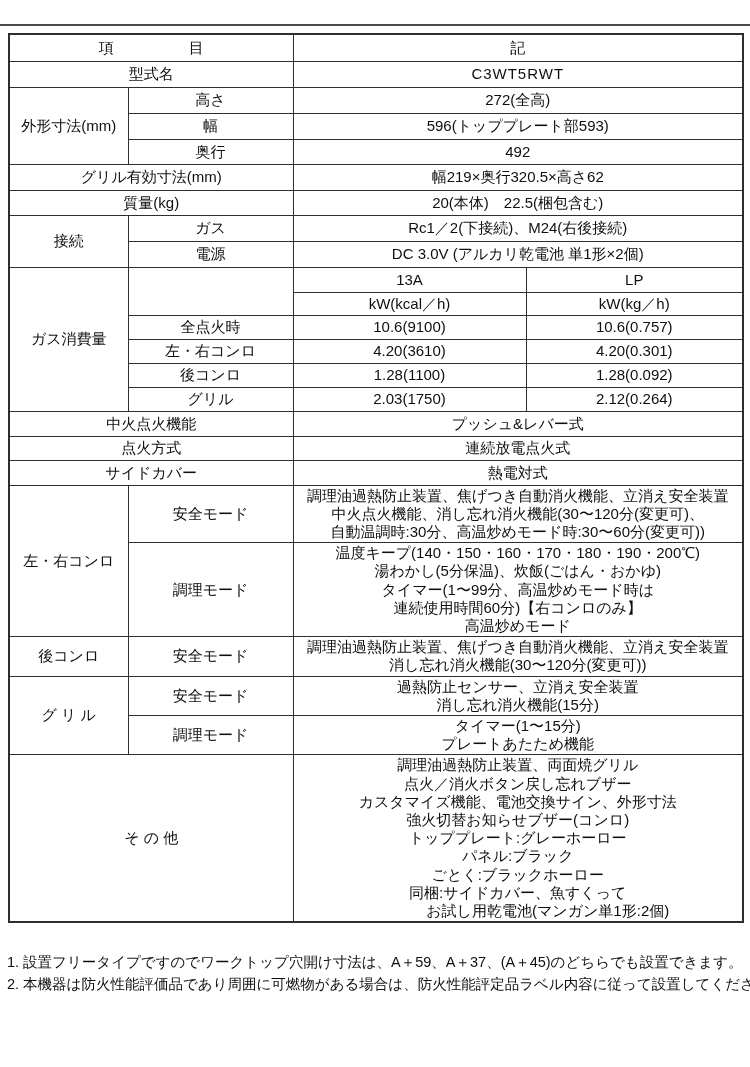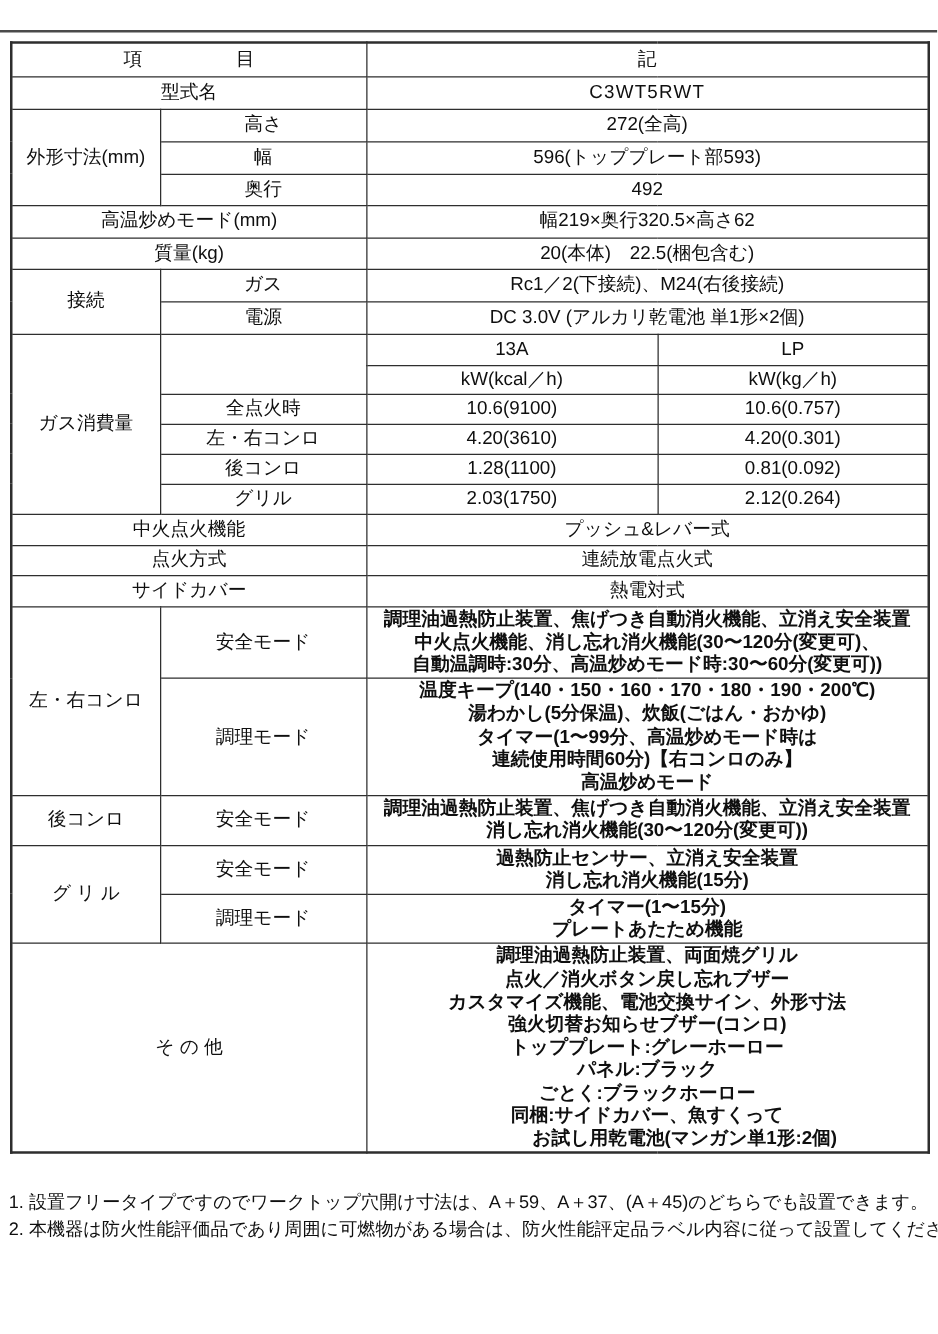--- a/index.html
+++ b/index.html
@@ -31,21 +31,21 @@
     vertical-align: middle;
     padding: 1px 3px;
     overflow: hidden;
     white-space: nowrap;
   }
   td.desc {
     text-align: left;
     padding: 2px 5px;
     white-space: normal;
   }
-  td.desc .line { white-space: pre; line-height: 18.2px; font-weight: bold; }
+  td.desc .line { white-space: pre; line-height: 18.2px; }
   .model-val { letter-spacing: 1px; }
 
   .notes {
     position: absolute; left: 7px; top: 951px; width: 743px;
     font-size: 14.5px; line-height: 22px; color: #0f0f0f;
   }
   .notes .note-line { white-space: nowrap; }
 </style>
 </head>
 <body>
@@ -81,21 +81,21 @@
     <tr style="height:26px">
       <td>幅</td>
       <td colspan="2">596(トッププレート部593)</td>
     </tr>
     <tr style="height:25px">
       <td>奥行</td>
       <td colspan="2">492</td>
     </tr>
 
     <tr style="height:26px">
-      <td colspan="2">高温炒めモード(mm)</td>
+      <td colspan="2">グリル有効寸法(mm)</td>
       <td colspan="2">幅219×奥行320.5×高さ62</td>
     </tr>
 
     <tr style="height:25px">
       <td colspan="2">質量(kg)</td>
       <td colspan="2">20(本体)　22.5(梱包含む)</td>
     </tr>
 
     <tr style="height:26px">
       <td rowspan="2">接続</td>
@@ -123,21 +123,21 @@
       <td>10.6(0.757)</td>
     </tr>
     <tr style="height:24px">
       <td>左・右コンロ</td>
       <td>4.20(3610)</td>
       <td>4.20(0.301)</td>
     </tr>
     <tr style="height:24px">
       <td>後コンロ</td>
       <td>1.28(1100)</td>
-      <td>0.81(0.092)</td>
+      <td>1.28(0.092)</td>
     </tr>
     <tr style="height:24px">
       <td>グリル</td>
       <td>2.03(1750)</td>
       <td>2.12(0.264)</td>
     </tr>
 
     <tr style="height:25px">
       <td colspan="2">中火点火機能</td>
       <td colspan="2">プッシュ&amp;レバー式</td>

